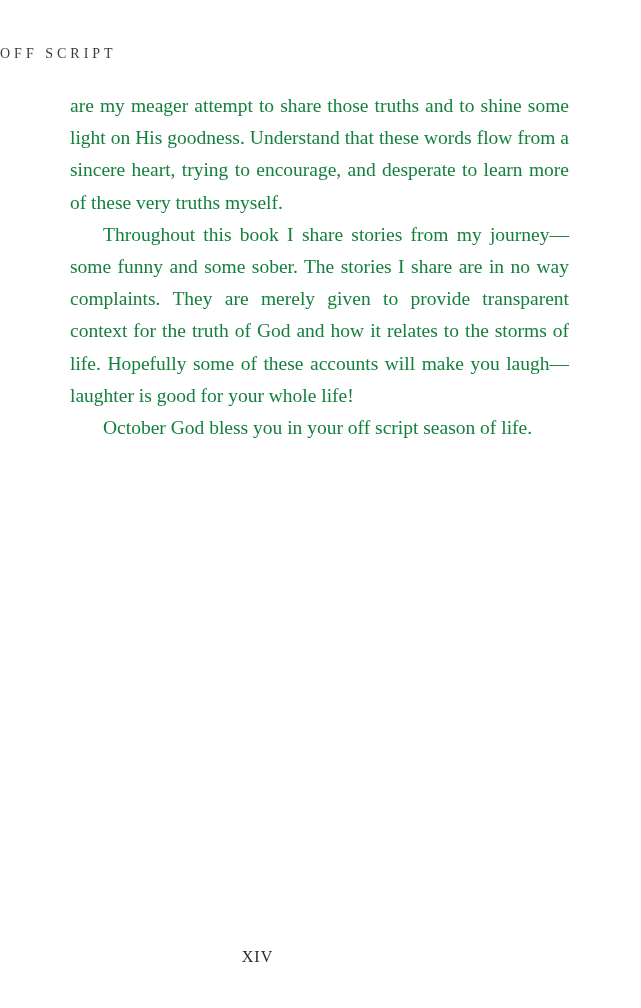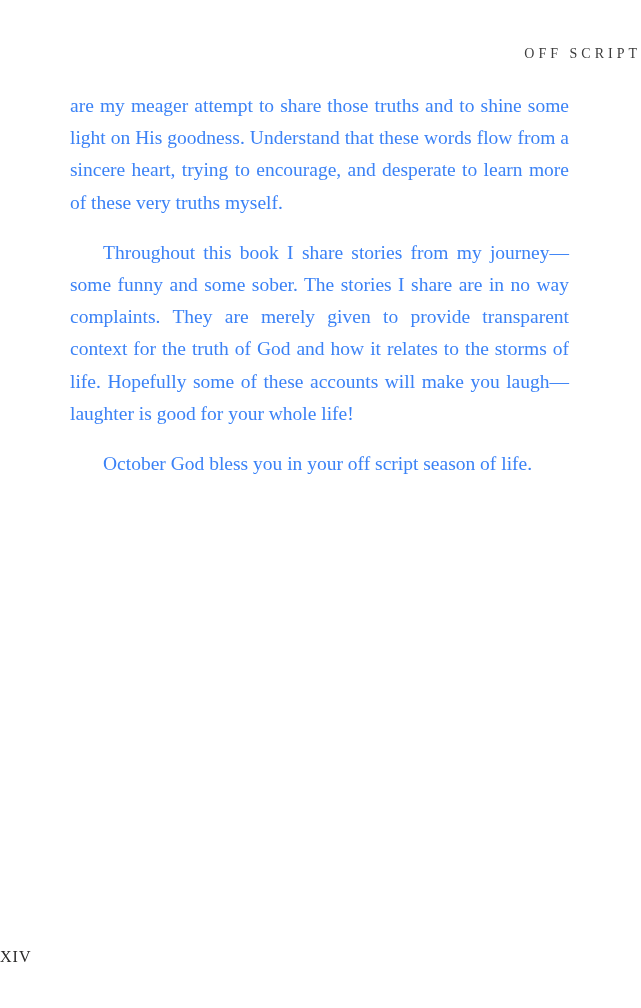--- a/index.html
+++ b/index.html
@@ -13,50 +13,50 @@
     height: 1008px;
     background: #ffffff;
     overflow: hidden;
     font-family: "Liberation Serif", "DejaVu Serif", serif;
   }
   .running-header {
     position: absolute;
     top: 46px;
     left: 0;
     width: 641px;
-    text-align: right;
+    text-align: left;
     font-size: 14px;
     letter-spacing: 4px;
     color: #3c3c3c;
     font-weight: 400;
   }
   .body-text {
     position: absolute;
     top: 90px;
     left: 70px;
     width: 499px;
     color: #222120;
   }
   .body-text p {
     margin: 0;
     font-size: 19.5px;
     line-height: 32.2px;
     text-align: justify;
     text-justify: inter-word;
-    color: #3b82f6;
+    color: #15803d;
   }
   .body-text p.indent {
     text-indent: 33px;
-    margin-top: 18px;
   }
   .page-number {
     position: absolute;
     top: 948px;
     left: 0;
     width: 515px;
+    text-align: center;
     font-size: 16px;
     letter-spacing: 1px;
     color: #2b2a29;
   }
 </style>
 </head>
 <body>
 
 <div class="page">
 

